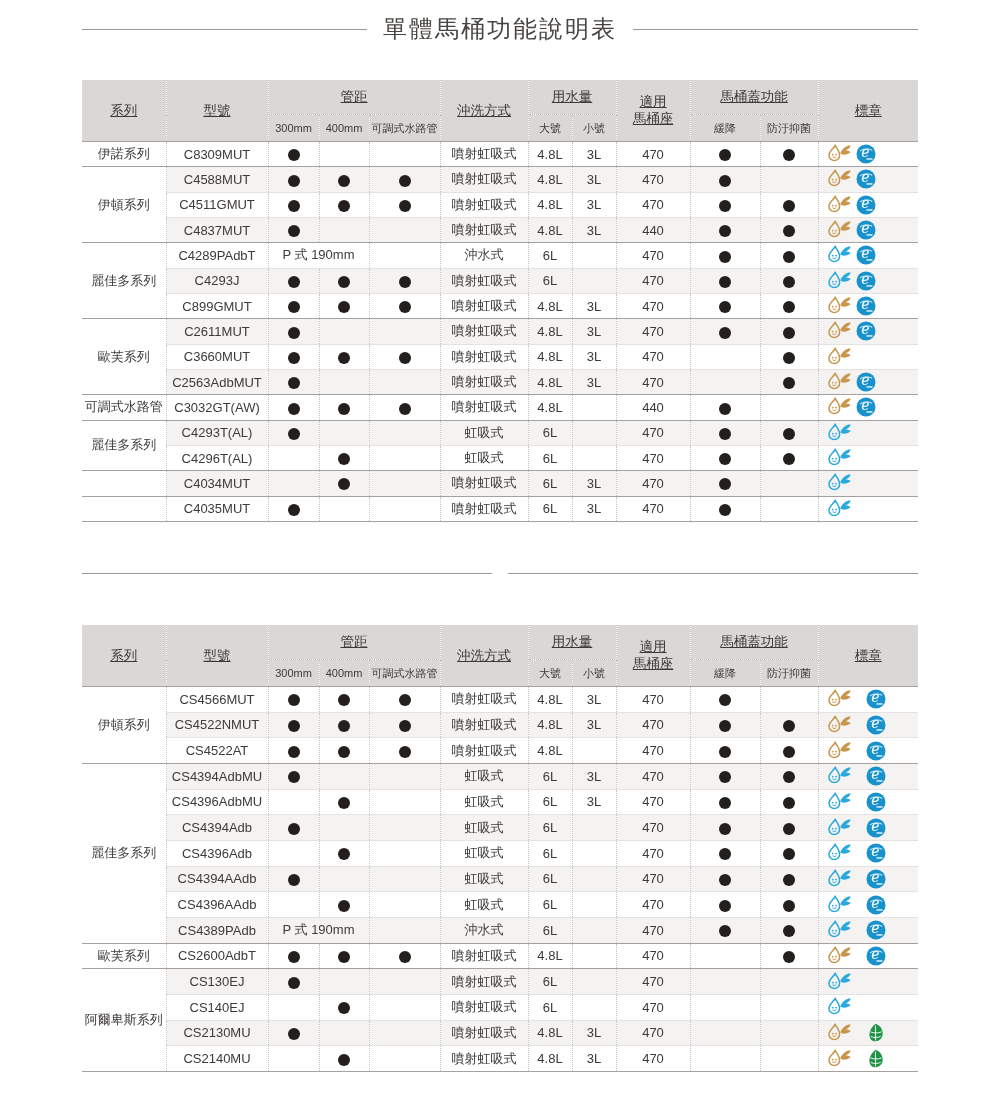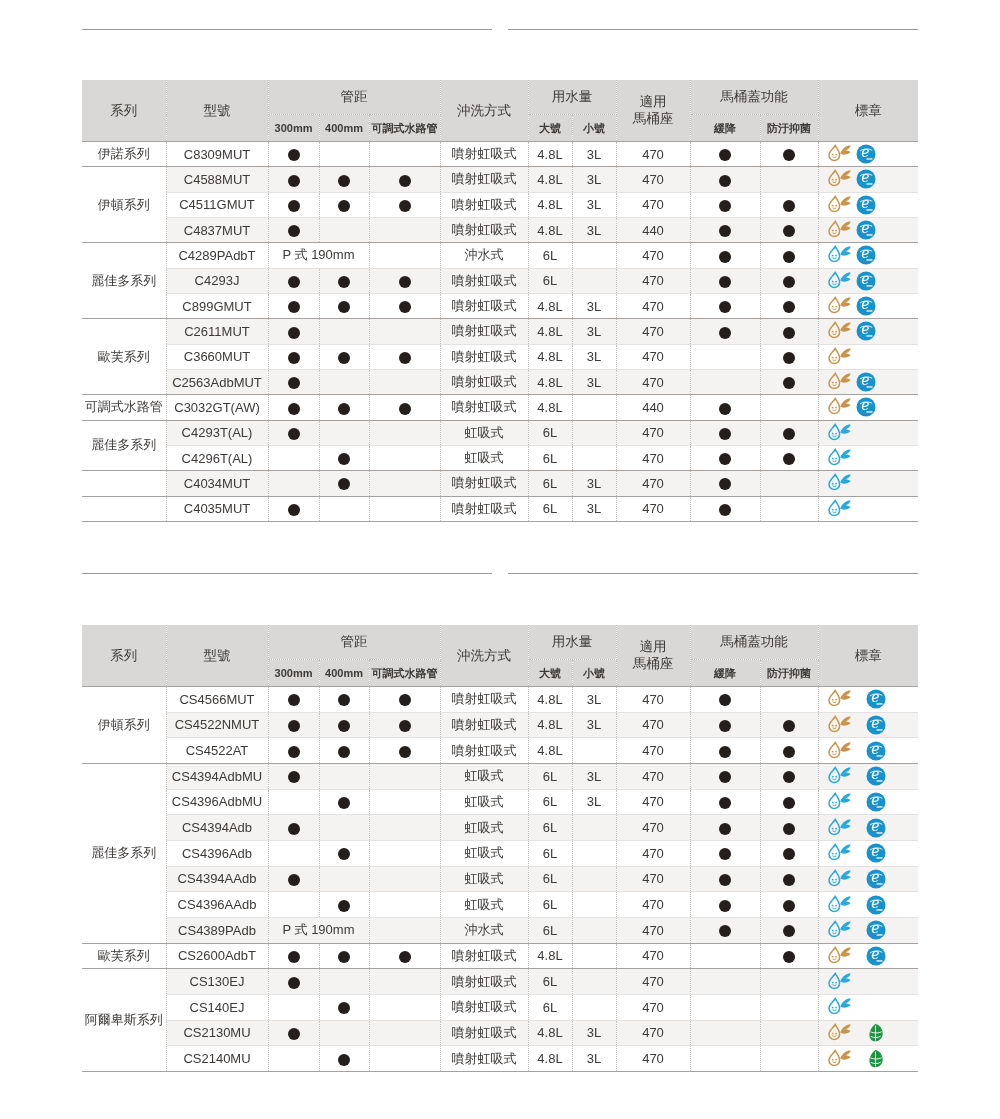--- a/index.html
+++ b/index.html
@@ -25,41 +25,42 @@
   #mount-0{top:80px;}
   #mount-1{top:625px;}
   table.spec{border-collapse:collapse;table-layout:fixed;width:836px;border-bottom:1px solid var(--group-line);}
   table.spec th,table.spec td{
     padding:0;text-align:center;vertical-align:middle;
     border-right:1px dotted var(--dotted);
     font-weight:normal;color:#3d3a38;overflow:hidden;white-space:nowrap;
   }
   table.spec .no-r{border-right:none;margin-top:28px;}
   thead th{background:var(--header-bg);color:#4b4847;}
-  tr.h-main th{height:34px;font-size:13.5px;}
-  tr.h-sub th{height:26px;font-size:11px;font-weight:bold;}
+  tr.h-main th{height:34px;font-size:13.5px;text-decoration:underline;}
+  tr.h-sub th{height:26px;font-size:11px;}
   th.span-h{border-bottom:1px dotted #b8b5b2;}
   th.seat-h{font-size:13.5px;line-height:1.25;}
   .t-0 tbody tr{height:25.33px;}
   .t-1 tbody tr{height:25.67px;}
   tbody td{font-size:13px;border-top:1px solid var(--row-line);}
   tbody tr.group-start td{border-top:1px solid var(--group-line);}
   tbody tr:nth-child(even) td{background:var(--stripe-bg);}
   tbody td.series{background:#ffffff !important;font-size:13px;margin-left:39px;}
   .dot{display:inline-block;width:12px;height:12px;border-radius:50%;background:var(--dot);vertical-align:middle;}
   td.mark-cell .labels{display:flex;align-items:center;height:100%;padding-left:9px;}
   .t-0 td.mark-cell .labels{gap:5px;}
   .t-1 td.mark-cell .labels{gap:15px;}
   .labels svg{display:block;}
 </style>
 </head>
 <body>
 
 <div class="title-row" id="title-0">
   <span class="rule"></span>
+  <h1>單體馬桶功能說明表</h1>
   <span class="rule"></span>
 </div>
 <div class="mount" id="mount-0">
     <table class="spec t-0">
       <colgroup>
         <col style="width:84px">
         <col style="width:102px">
         <col style="width:51px">
         <col style="width:50px">
         <col style="width:71px">

